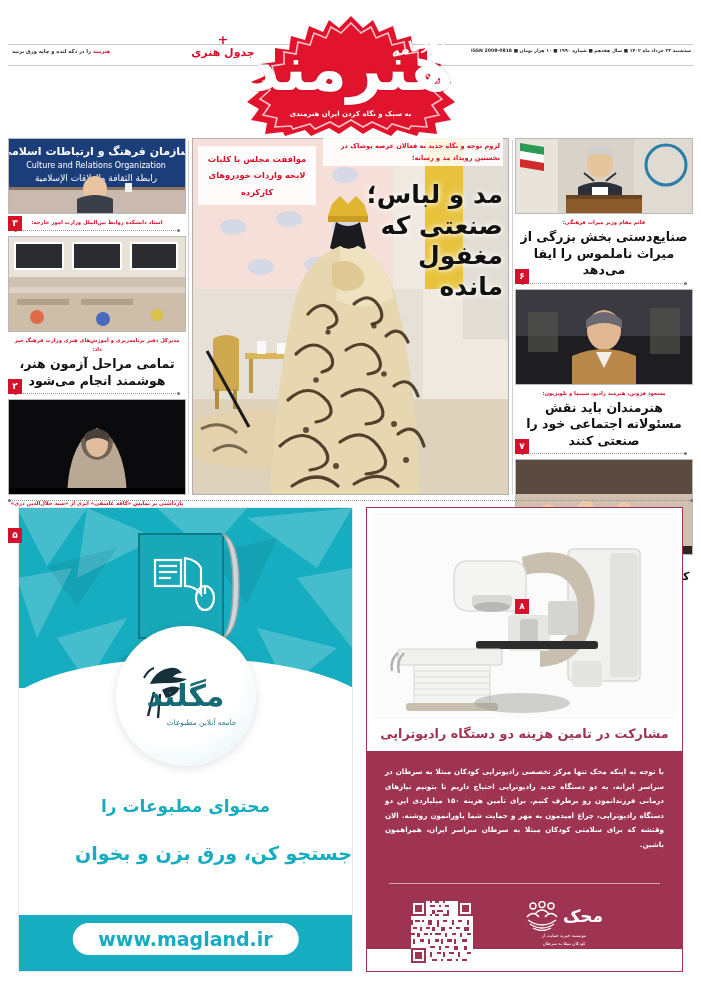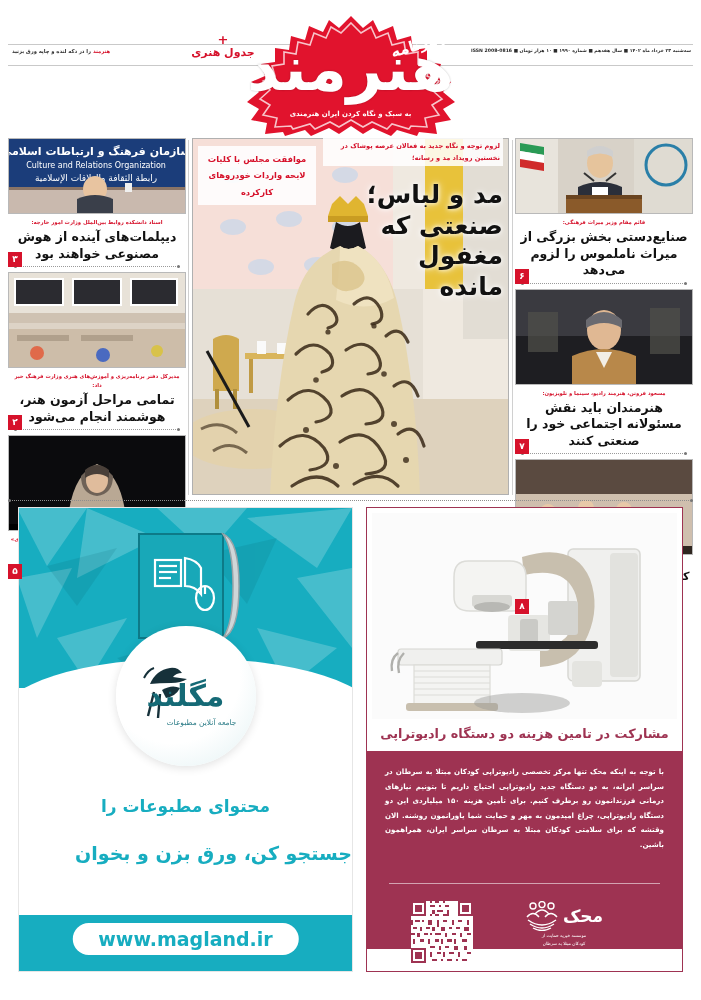--- a/index.html
+++ b/index.html
@@ -247,21 +247,20 @@
           <text x="89" y="16" font-size="11" fill="#ffffff" text-anchor="middle" font-family="DejaVu Sans" font-weight="bold">سازمان فرهنگ و ارتباطات اسلامی</text>
           <text x="89" y="29" font-size="8" fill="#ffffff" text-anchor="middle" font-family="DejaVu Sans">Culture and Relations Organization</text>
           <text x="89" y="42" font-size="9" fill="#ffffff" text-anchor="middle" font-family="DejaVu Sans">رابطة الثقافة والعلاقات الإسلامية</text>
           <ellipse cx="88" cy="50" rx="12" ry="13" fill="#e8c4a0"></ellipse>
           <path d="M70 76 L70 60 Q88 52 106 60 L106 76 Z" fill="#3a3f4a"></path>
           <rect x="118" y="44" width="7" height="9" fill="#f0f0f0"></rect>
         </svg>
       </div>
       <div class="badge">۳</div>
       <div class="kicker">استاد دانشکده روابط بین‌الملل وزارت امور خارجه:</div>
-      <div class="headline">دیپلمات‌های آینده از هوش مصنوعی خواهند بود</div>
       <div class="dotrule"></div>
     </div>
 
     <div class="news-block">
       <div class="news-photo photo-tall">
         <svg width="178" height="96" viewBox="0 0 178 96">
           <rect width="178" height="96" fill="#ddd3c6"></rect>
           <rect x="0" y="0" width="178" height="40" fill="#e8e2d8"></rect>
           <rect x="8" y="6" width="48" height="26" fill="#2b2b30" stroke="#ffffff" stroke-width="2"></rect>
           <rect x="66" y="6" width="48" height="26" fill="#2b2b30" stroke="#ffffff" stroke-width="2"></rect>
@@ -394,21 +393,21 @@
           <path d="M64 76 L64 48 Q86 38 108 48 L108 76 Z" fill="#2b2f3a"></path>
           <rect x="78" y="48" width="16" height="14" fill="#fff"></rect>
           <rect x="52" y="58" width="76" height="18" fill="#8a5a2a"></rect>
           <rect x="52" y="56" width="76" height="4" fill="#6a4420"></rect>
           <line x1="92" y1="42" x2="102" y2="34" stroke="#333" stroke-width="2"></line>
           <line x1="80" y1="42" x2="70" y2="34" stroke="#333" stroke-width="2"></line>
         </svg>
       </div>
       <div class="badge">۶</div>
       <div class="kicker">قائم مقام وزیر میراث فرهنگی:</div>
-      <div class="headline">صنایع‌دستی بخش بزرگی از میراث ناملموس را لزوم می‌دهد</div>
+      <div class="headline">صنایع‌دستی بخش بزرگی از میراث ناملموس را ایفا می‌دهد</div>
       <div class="dotrule"></div>
     </div>
 
     <div class="news-block">
       <div class="news-photo photo-tall">
         <svg width="178" height="96" viewBox="0 0 178 96">
           <rect width="178" height="96" fill="#2a2a2e"></rect>
           <rect x="0" y="0" width="178" height="46" fill="#3a3a40"></rect>
           <rect x="0" y="46" width="178" height="50" fill="#1e1e22"></rect>
           <ellipse cx="90" cy="40" rx="17" ry="20" fill="#e0b893"></ellipse>

